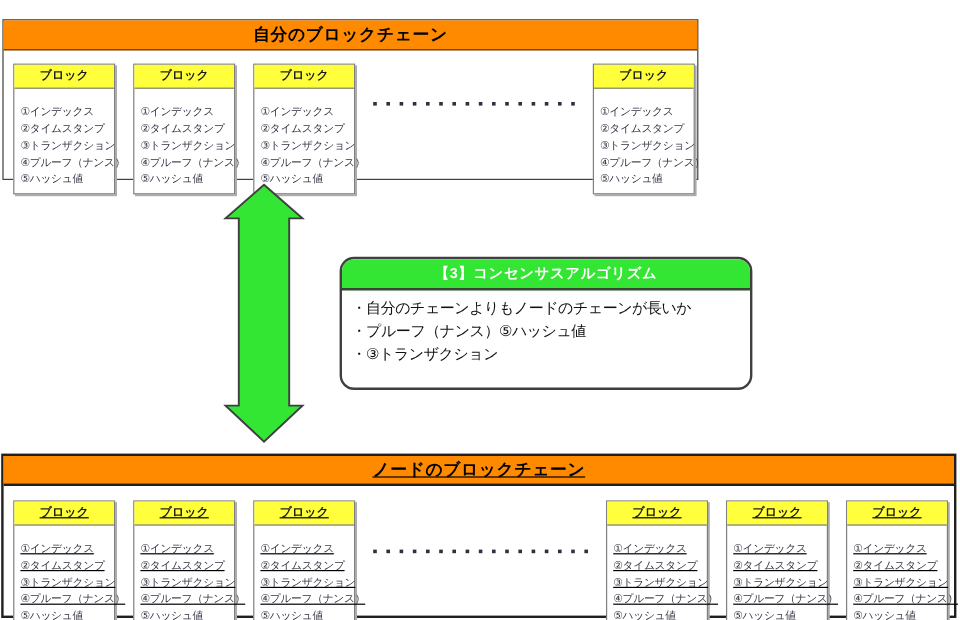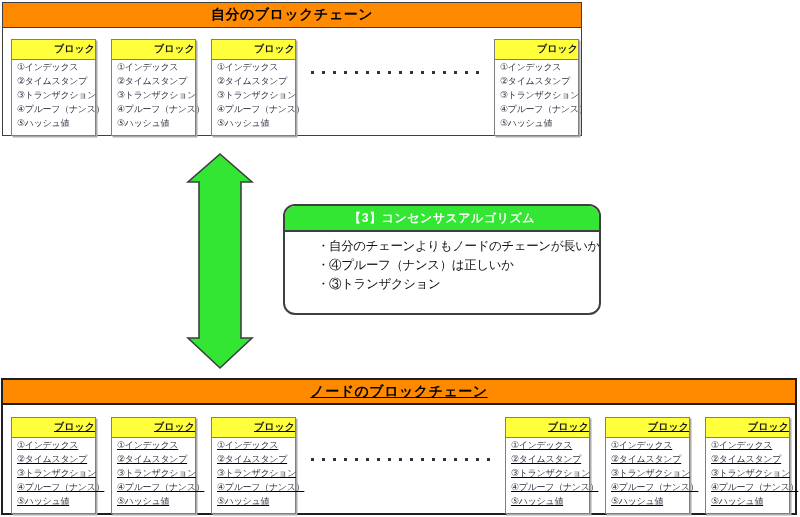--- a/index.html
+++ b/index.html
@@ -10,21 +10,21 @@
   html,body{margin:0;padding:0;}
   body{
     width:800px;height:517px;position:relative;background:#ffffff;
     font-family:"Liberation Sans","DejaVu Sans",sans-serif;
     -webkit-font-smoothing:antialiased;
   }
   .page{position:absolute;inset:0;}
 
   
   .chain-panel{position:absolute;background:#ffffff;box-sizing:border-box;}
-  #chain-mine{left:2px;top:2px;width:580px;height:134px;border:1px solid #3f3f3f;}
+  #chain-mine{left:2px;top:16px;width:580px;height:134px;border:1px solid #3f3f3f;}
   #chain-node{left:1px;top:378px;width:796px;height:137px;border:2px solid #1f1f1f;text-decoration:underline;}
 
   .chain-header{
     height:25px;background:var(--orange);
     border-bottom:1px solid #3f3f3f;
     display:flex;align-items:center;justify-content:center;
     font-size:14px;font-weight:bold;color:#000;
     letter-spacing:0.5px;box-sizing:border-box;
   }
   #chain-node .chain-header{border-bottom:2px solid #1f1f1f;}
@@ -33,52 +33,52 @@
   #chain-mine .blocks-row{padding:11px 6px 0 8px;gap:15px;}
   #chain-node .blocks-row{padding:12px 14px 0 8px;gap:15px;}
 
   
   .block{
     width:85px;background:#ffffff;border:1px solid #7f7f7f;
     box-shadow:1.5px 1.5px 0 #ababab;box-sizing:border-box;flex:none;
   }
   .block-header{
     background:var(--yellow);border-bottom:1px solid #7f7f7f;
-    text-align:right;font-size:10px;font-weight:bold;color:#1a1a1a;
+    text-align:center;font-size:10px;font-weight:bold;color:#1a1a1a;
     padding:2px 0 3px 0;
   }
-  .block-body{padding:0 3px 5px 5px;}
+  .block-body{padding:12px 3px 5px 5px;}
   .block-field{
     font-size:9px;line-height:14px;color:#333344;
     white-space:nowrap;letter-spacing:-0.3px;
   }
 
   
   .dots{flex:1;display:flex;justify-content:center;align-items:flex-start;gap:8px;}
   #chain-mine .dots{margin-top:32px;}
   #chain-node .dots{margin-top:41px;}
   .dot{width:3px;height:3px;background:#30303f;flex:none;}
 
   
   #sync-arrow{position:absolute;left:185px;top:152px;}
 
   
   #consensus{
-    position:absolute;left:283px;top:204px;width:318px;height:111px;
+    position:absolute;left:283px;top:214px;width:344px;height:111px;
     border:2px solid #3f3f3f;border-radius:12px;background:#ffffff;
-    overflow:hidden;box-sizing:border-box;font-family:Liberation Mono, monospace;
+    overflow:hidden;box-sizing:border-box;
   }
   #consensus .consensus-header{
     height:26px;background:var(--green);
     border-bottom:2px solid #3f3f3f;
     display:flex;align-items:center;justify-content:center;
     font-size:12px;font-weight:bold;color:#ffffff;
     letter-spacing:0.5px;box-sizing:border-box;
   }
-  #consensus .consensus-body{padding:6px 8px;margin-left:24px;}
+  #consensus .consensus-body{padding:6px 8px;}
   #consensus .consensus-item{
     font-size:12.5px;line-height:19px;color:#111;white-space:nowrap;
     letter-spacing:-0.4px;
   }
 </style>
 </head>
 <body>
 
 <div class="page">
 
@@ -147,21 +147,21 @@
   </div>
 
   <svg id="sync-arrow" width="70" height="218" viewBox="0 0 70 218">
     <polygon points="35,2 67,30 56,30 56,186 67,186 35,216 3,186 14,186 14,30 3,30" fill="var(--green)" stroke="#3f3f3f" stroke-width="1.6" stroke-linejoin="miter"></polygon>
   </svg>
 
   <div id="consensus">
     <div class="consensus-header">【3】コンセンサスアルゴリズム</div>
     <div class="consensus-body">
       <div class="consensus-item">・自分のチェーンよりもノードのチェーンが長いか</div>
-      <div class="consensus-item">・④プルーフ（ナンス）は正しいか</div>
+      <div class="consensus-item">・プルーフ（ナンス）⑤ハッシュ値</div>
       <div class="consensus-item">・③トランザクション</div>
     </div>
   </div>
 
   <div class="chain-panel" id="chain-node">
     <div class="chain-header">ノードのブロックチェーン</div>
     <div class="blocks-row">
         <div class="block">
           <div class="block-header">ブロック</div>
           <div class="block-body">

